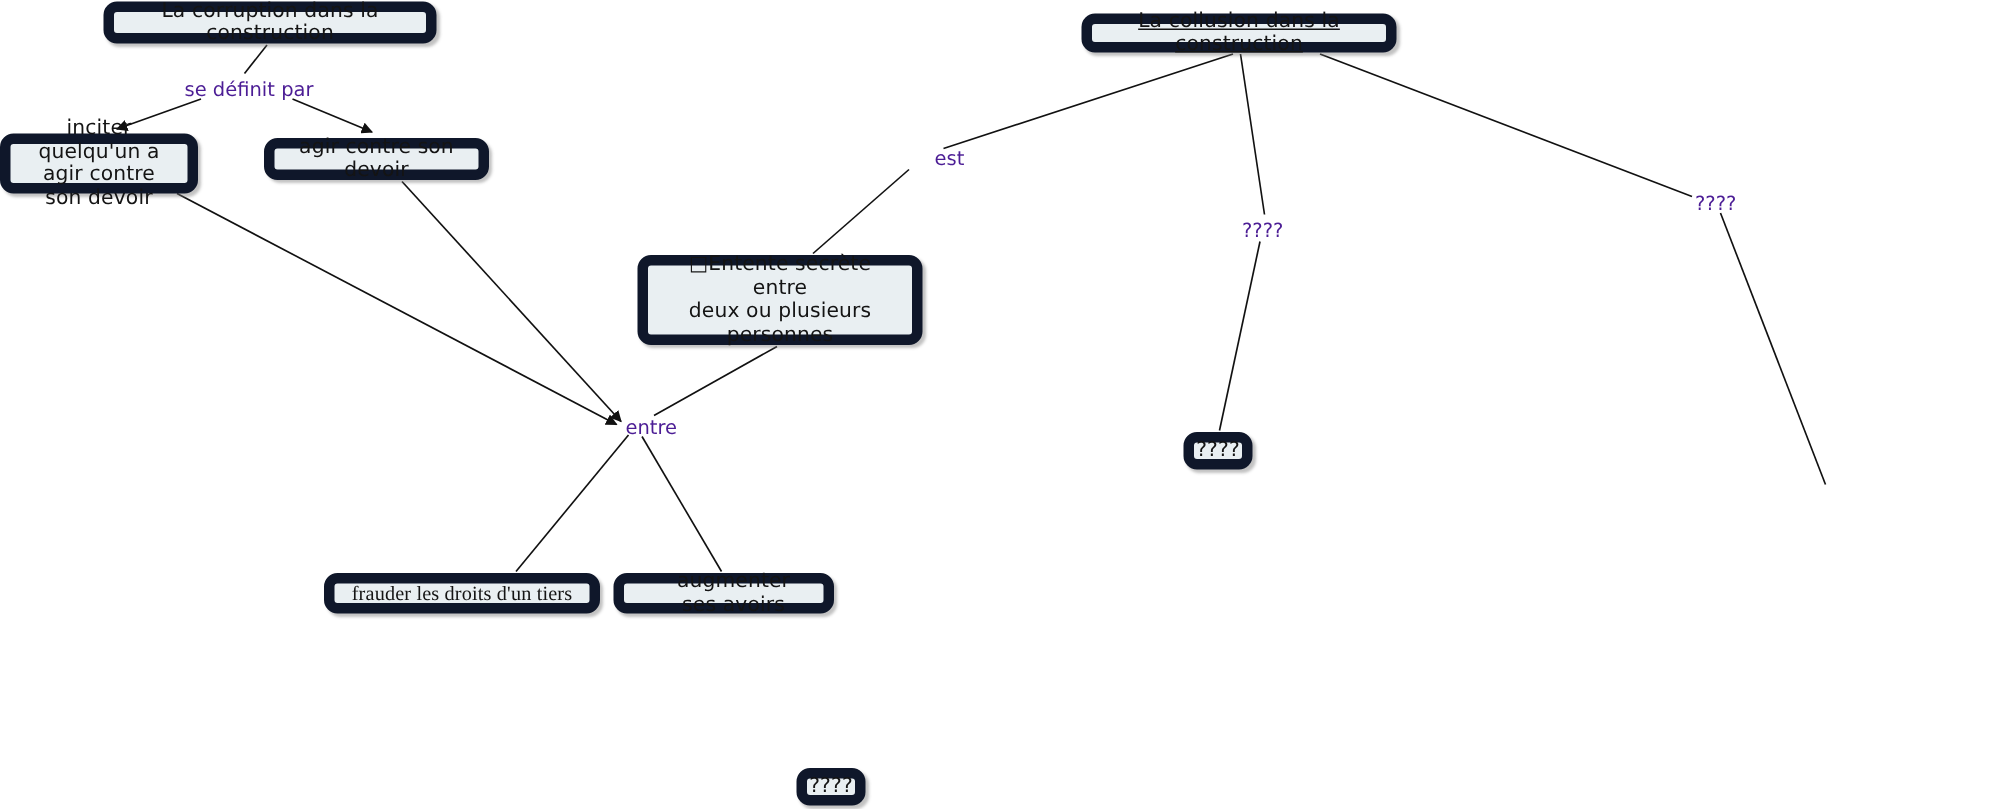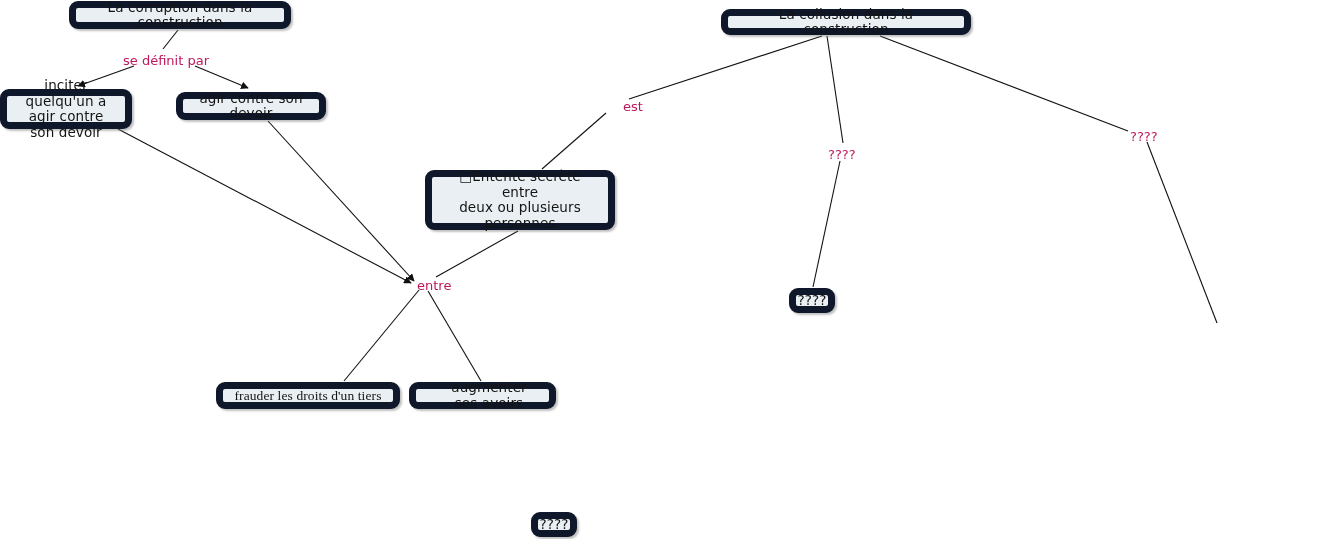--- a/index.html
+++ b/index.html
@@ -45,21 +45,21 @@
     line-height: 15.5px;
     letter-spacing: 0.1px;
     color: #141414;
     padding: 2px 9px;
     white-space: pre-line;
   }
   .link-label {
     position: absolute;
     font-size: 13px;
     line-height: 14px;
-    color: #be185d;
+    color: #4c1d95;
     white-space: nowrap;
     background: transparent;
   }
 </style>
 </head>
 <body>
 
 <div id="canvas">
 
   <svg id="edge-layer" viewBox="0 0 1338 539" xmlns="http://www.w3.org/2000/svg">
@@ -103,21 +103,21 @@
   <div class="node" style="left:69px; top:1px; width:222px; height:28px;">La corruption dans la construction</div>
 
   <div class="node" style="left:0px; top:89px; width:132px; height:40px;">inciter quelqu'un a
 agir contre son devoir</div>
 
   <div class="node" style="left:176px; top:92px; width:150px; height:28px;">agir contre son devoir</div>
 
   <div class="node" style="left:425px; top:170px; width:190px; height:60px;">□Entente secrète entre
 deux ou plusieurs personnes</div>
 
-  <div class="node" style="left:721px; top:9px; width:250px; height:26px;">La collusion dans la construction</div>
+  <div class="node" style="left:721px; top:9px; width:210px; height:26px;text-decoration:underline;">La collusion dans la construction</div>
 
   <div class="node" style="left:216px; top:382px; width:184px; height:27px;font-family:Liberation Serif, serif;">frauder les droits d'un tiers</div>
 
   <div class="node" style="left:409px; top:382px; width:147px; height:27px;padding-left:22px;">augmenter ses avoirs</div>
 
   <div class="node" style="left:789px; top:288px; width:46px; height:25px;">????</div>
 
 
   <div class="node" style="left:531px; top:512px; width:46px; height:25px;">????</div>
 

